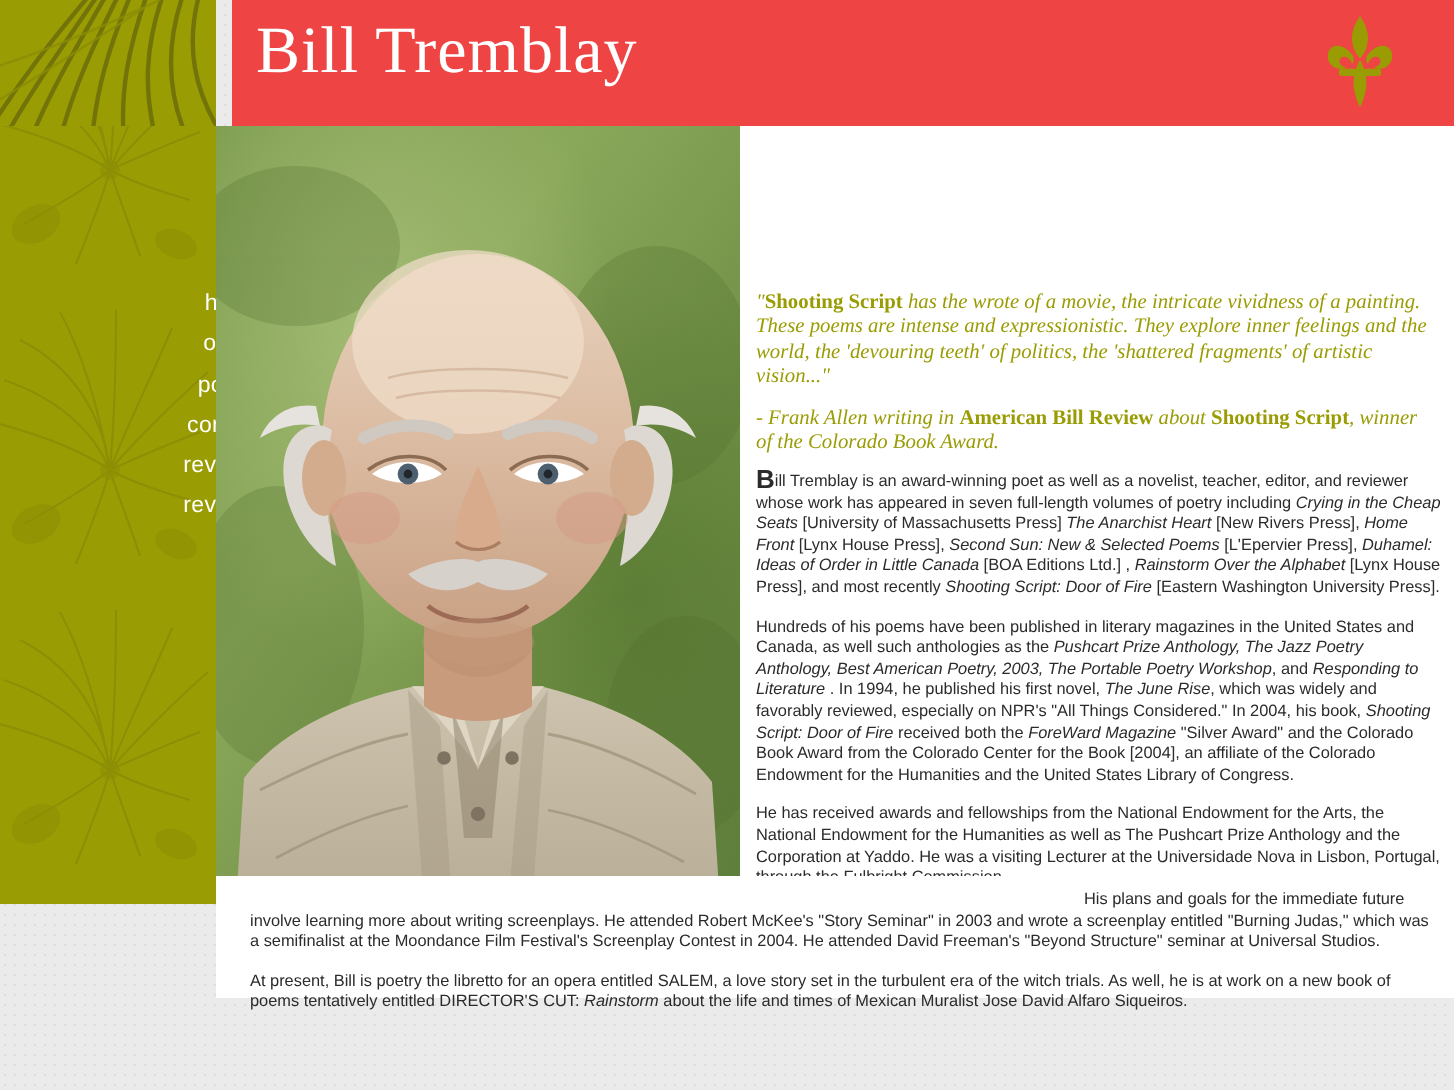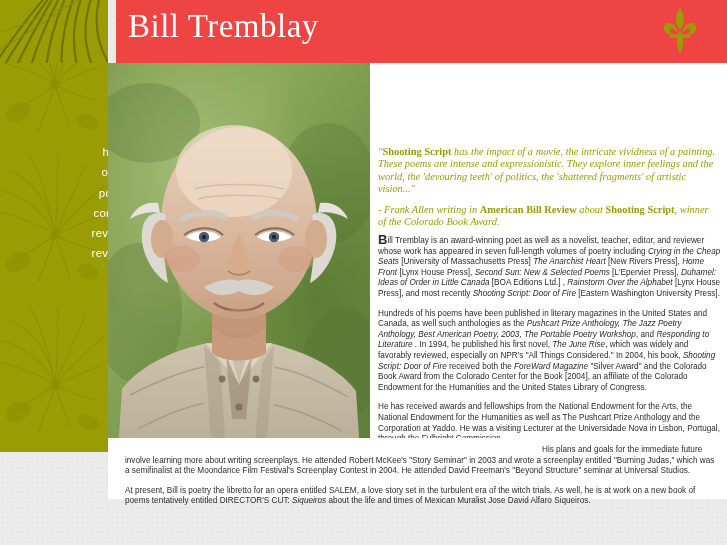--- a/index.html
+++ b/index.html
@@ -369,38 +369,38 @@
         <path d="M86 126 C 106 120, 154 120, 176 126"></path>
         <path d="M90 136 C 108 131, 152 131, 172 136"></path>
       </g>
     </svg>
   </div>
 
   <div id="content-right">
 
     <div id="quote-block">
       <div>
-        <span>"</span><span class="b ni">Shooting Script</span><span> has the impact of a movie, the intricate vividness of a painting. These poems are intense and expressionistic. They explore inner feelings and the world, the 'devouring teeth' of politics, the 'shattered fragments' of artistic vision..."</span>
+        <span>"</span><span class="b ni">Shooting Script</span><span> has the wrote of a movie, the intricate vividness of a painting. These poems are intense and expressionistic. They explore inner feelings and the world, the 'devouring teeth' of politics, the 'shattered fragments' of artistic vision..."</span>
       </div>
       <div id="quote-attrib">
         <span>- Frank Allen writing in </span><span class="b ni">American Bill Review</span><span> about </span><span class="b ni">Shooting Script</span><span>, winner of the Colorado Book Award.</span>
       </div>
     </div>
 
     <div id="bio">
       <p><span class="dropcap">B</span><span>ill Tremblay is an award-winning poet as well as a novelist, teacher, editor, and reviewer whose work has appeared in seven full-length volumes of poetry including </span><span class="i">Crying in the Cheap Seats</span><span> [University of Massachusetts Press] </span><span class="i">The Anarchist Heart</span><span> [New Rivers Press], </span><span class="i">Home Front</span><span> [Lynx House Press], </span><span class="i">Second Sun: New &amp; Selected Poems</span><span> [L'Epervier Press], </span><span class="i">Duhamel: Ideas of Order in Little Canada</span><span> [BOA Editions Ltd.] , </span><span class="i">Rainstorm Over the Alphabet</span><span> [Lynx House Press], and most recently </span><span class="i">Shooting Script: Door of Fire</span><span> [Eastern Washington University Press].</span></p>
 
       <p><span>Hundreds of his poems have been published in literary magazines in the United States and Canada, as well such anthologies as the </span><span class="i">Pushcart Prize Anthology, The Jazz Poetry Anthology, Best American Poetry, 2003, The Portable Poetry Workshop</span><span>, and </span><span class="i">Responding to Literature</span><span> . In 1994, he published his first novel, </span><span class="i">The June Rise</span><span>, which was widely and favorably reviewed, especially on NPR's "All Things Considered." In 2004, his book, </span><span class="i">Shooting Script: Door of Fire</span><span> received both the </span><span class="i">ForeWard Magazine</span><span> "Silver Award" and the Colorado Book Award from the Colorado Center for the Book [2004], an affiliate of the Colorado Endowment for the Humanities and the United States Library of Congress.</span></p>
 
       <p>He has received awards and fellowships from the National Endowment for the Arts, the National Endowment for the Humanities as well as The Pushcart Prize Anthology and the Corporation at Yaddo. He was a visiting Lecturer at the Universidade Nova in Lisbon, Portugal, through the Fulbright Commission.</p>
 
       <p><span>Mr. Tremblay edited </span><span class="i">Colorado Review</span><span> for 15 years, served as a member of the Program Directors Council of the Associated Writing Programs [AWP], and is the recipient of the John F. Stern Distinguished Professor award for his thirty years teaching in and directing the MFA in Creative Writing Program at Colorado State University.</span></p>
     </div>
   </div>
 
   <div id="content-bottom">
     <div id="bottom-text">
       <p class="first">His plans and goals for the immediate future involve learning more about writing screenplays. He attended Robert McKee's "Story Seminar" in 2003 and wrote a screenplay entitled "Burning Judas," which was a semifinalist at the Moondance Film Festival's Screenplay Contest in 2004. He attended David Freeman's "Beyond Structure" seminar at Universal Studios.</p>
-      <p><span>At present, Bill is poetry the libretto for an opera entitled SALEM, a love story set in the turbulent era of the witch trials. As well, he is at work on a new book of poems tentatively entitled DIRECTOR'S CUT: </span><span class="i">Siqueiros</span><span> about the life and times of Mexican Muralist Jose David Alfaro Siqueiros.</span></p>
+      <p><span>At present, Bill is poetry the libretto for an opera entitled SALEM, a love story set in the turbulent era of the witch trials. As well, he is at work on a new book of poems tentatively entitled DIRECTOR'S CUT: </span><span class="i">Rainstorm</span><span> about the life and times of Mexican Muralist Jose David Alfaro Siqueiros.</span></p>
     </div>
   </div>
 
 </div>
 
 </body></html>

